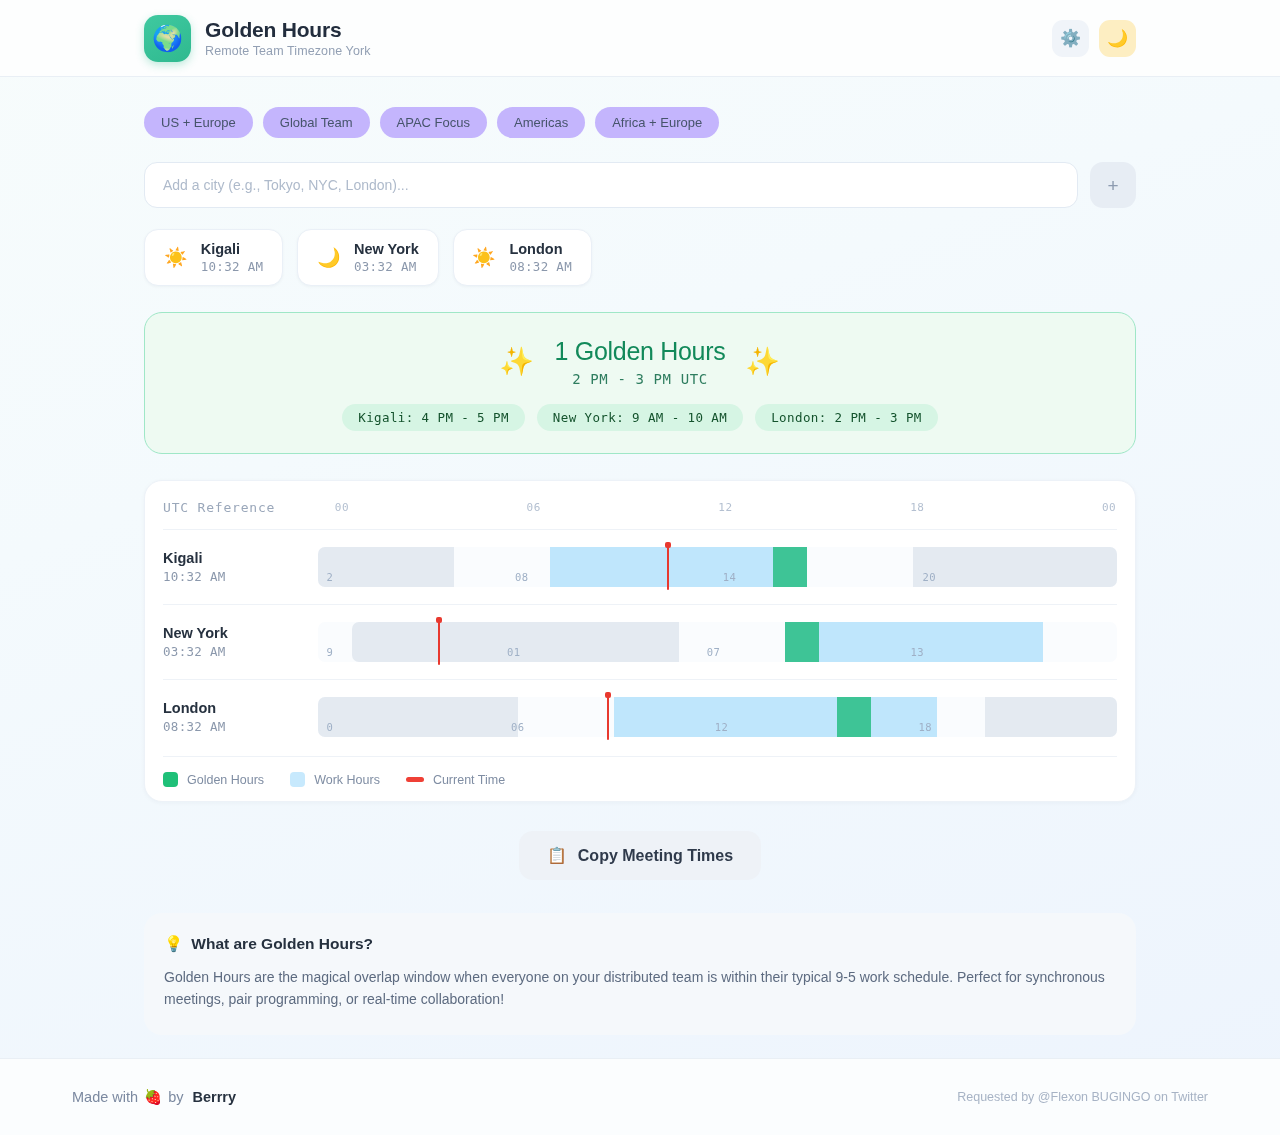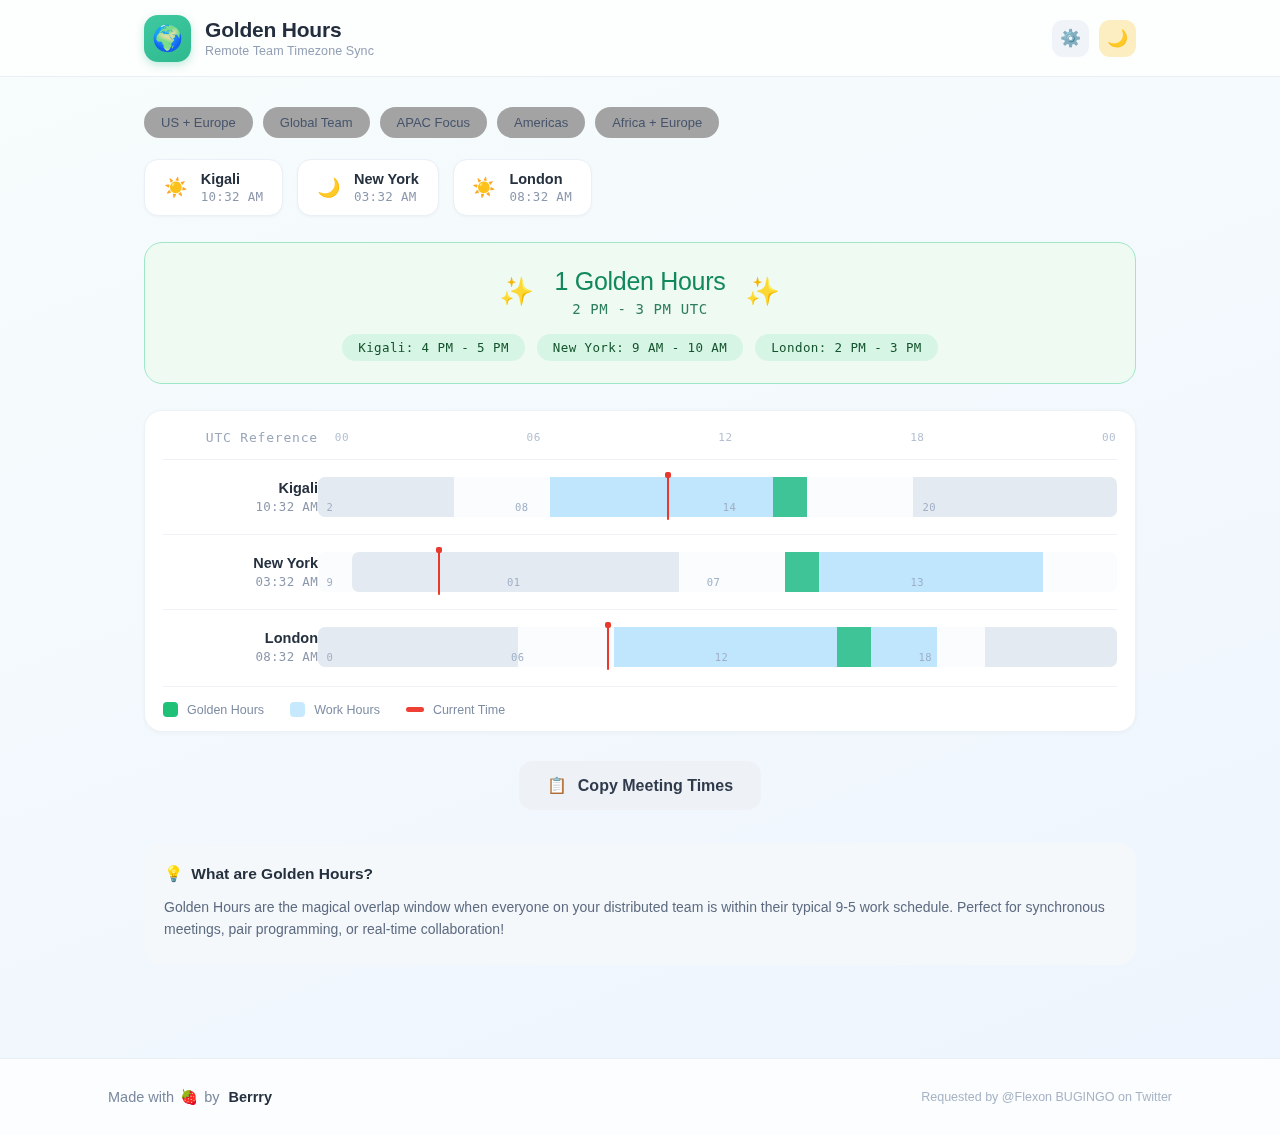--- a/index.html
+++ b/index.html
@@ -48,21 +48,21 @@
   }
   .icon-btn.settings { background: #f0f4f9; }
   .icon-btn.theme { background: #fdeec2; }
 
   
   .page { padding: 30px 144px 0 144px; }
 
   .presets-label { font-size: 12.5px; color: #9aa6ba; margin-bottom: 11px; }
   .presets { display: flex; gap: 10px; }
   .preset {
-    background: #a3a3a3;
+    background: #c4b5fd;
     border: none;
     border-radius: 17px;
     padding: 8px 17px;
     font-size: 13px;
     color: #46546b;
     cursor: pointer;
     font-family: inherit;
     white-space: nowrap;
   }
 
@@ -134,21 +134,21 @@
 
   
   .tl-card {
     margin-top: 26px;
     background: #ffffff;
     border: 1px solid #edf2f8;
     border-radius: 18px;
     padding: 19px 18px 14px 18px;
     box-shadow: 0 1px 4px rgba(30,50,80,.04);
   }
-  .tl-row { display: flex; align-items: center; text-align: right; }
+  .tl-row { display: flex; align-items: center; }
   .tl-label { width: 155px; flex: none; }
   .tl-track { flex: 1; position: relative; }
 
   .tl-head .tl-label {
     font-size: 13px; color: #9aa7ba; letter-spacing: .8px;
   }
   .tl-head { padding-bottom: 14px; border-bottom: 1px solid #eef2f7; }
   .ticks { position: relative; height: 14px; }
   .tick {
     position: absolute; top: 0;
@@ -235,53 +235,57 @@
     max-width: 945px;
   }
 
   
   .footer {
     position: absolute; left: 0; right: 0; bottom: 0;
     height: 77px;
     border-top: 1px solid #e9eff5;
     background: #fbfdfe;
     display: flex; align-items: center;
-    padding: 0 108px;
+    padding: 0 72px;
   }
   .made { flex: 1; font-size: 14.5px; color: #7b8ao0; color: #7b89a0; display: flex; align-items: center; gap: 6px; }
   .made b { color: #26313f; font-weight: 700; margin-left: 3px; }
   .req { font-size: 12.5px; color: #a7b3c5; }
 </style>
 </head>
 <body>
 
 <div class="appbar">
   <div class="brand">
     <div class="logo">🌍</div>
     <div class="brand-text">
       <div class="app-title">Golden Hours</div>
-      <div class="app-sub">Remote Team Timezone Sync</div>
+      <div class="app-sub">Remote Team Timezone York</div>
     </div>
   </div>
   <div class="head-actions">
     <button class="icon-btn settings">⚙️</button>
     <button class="icon-btn theme">🌙</button>
   </div>
 </div>
 
 <div class="page">
 
   <div class="presets">
     <button class="preset">US + Europe</button>
     <button class="preset">Global Team</button>
     <button class="preset">APAC Focus</button>
     <button class="preset">Americas</button>
     <button class="preset">Africa + Europe</button>
   </div>
 
+  <div class="addrow">
+    <input class="city-input" type="text" placeholder="Add a city (e.g., Tokyo, NYC, London)..." style="">
+    <button class="add-btn">+</button>
+  </div>
 
   <div class="city-chips">
     <div class="city-chip">
       <span class="emoji">☀️</span>
       <div>
         <div class="cname">Kigali</div>
         <div class="ctime mono">10:32 AM</div>
       </div>
     </div>
     <div class="city-chip">

